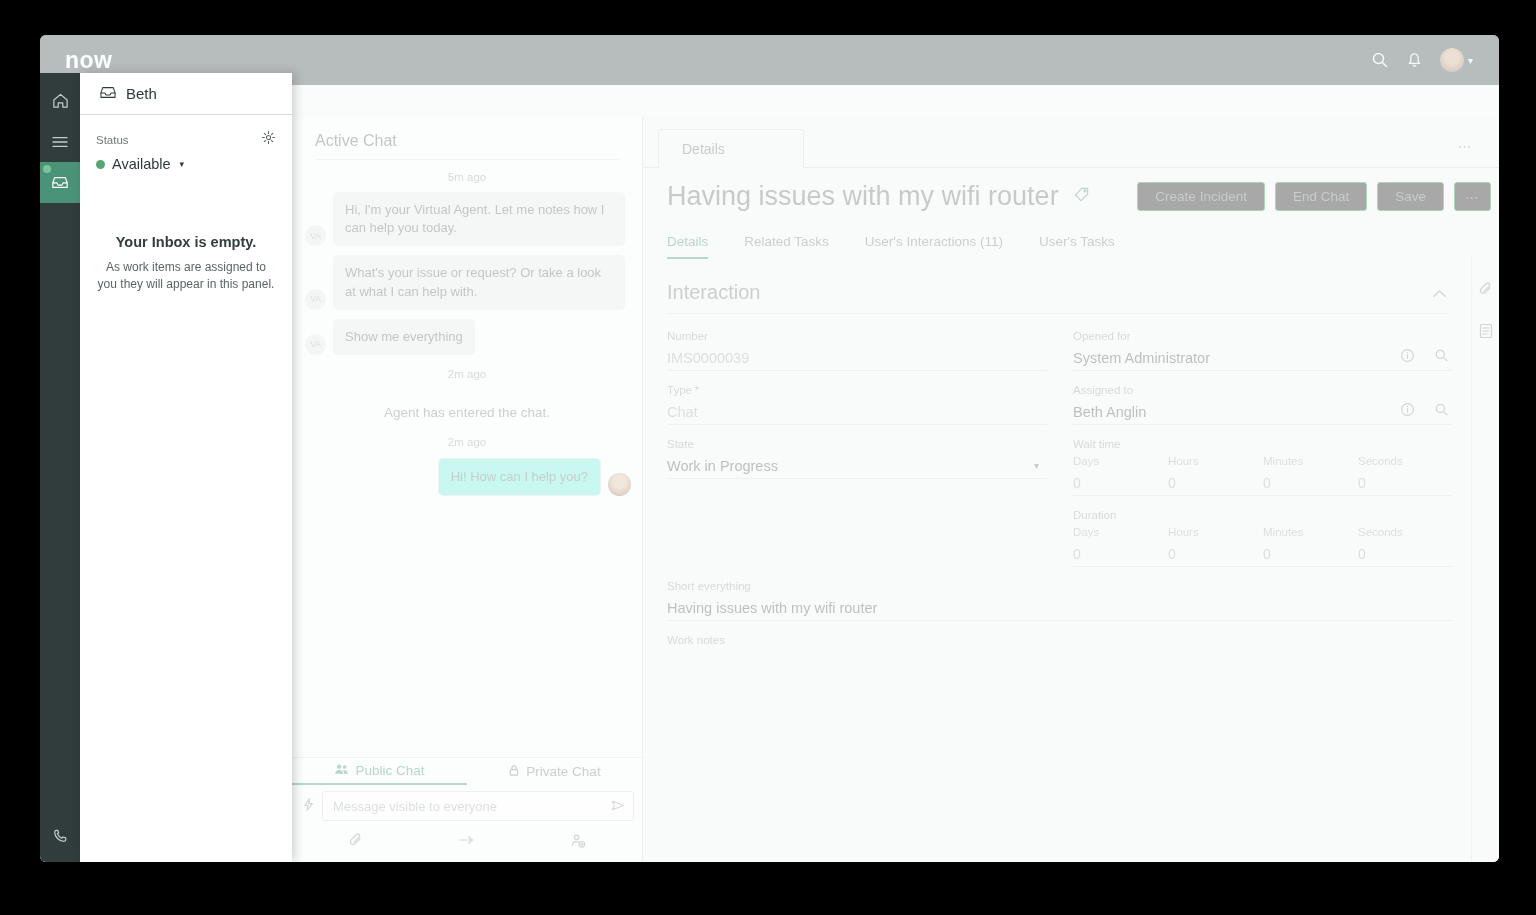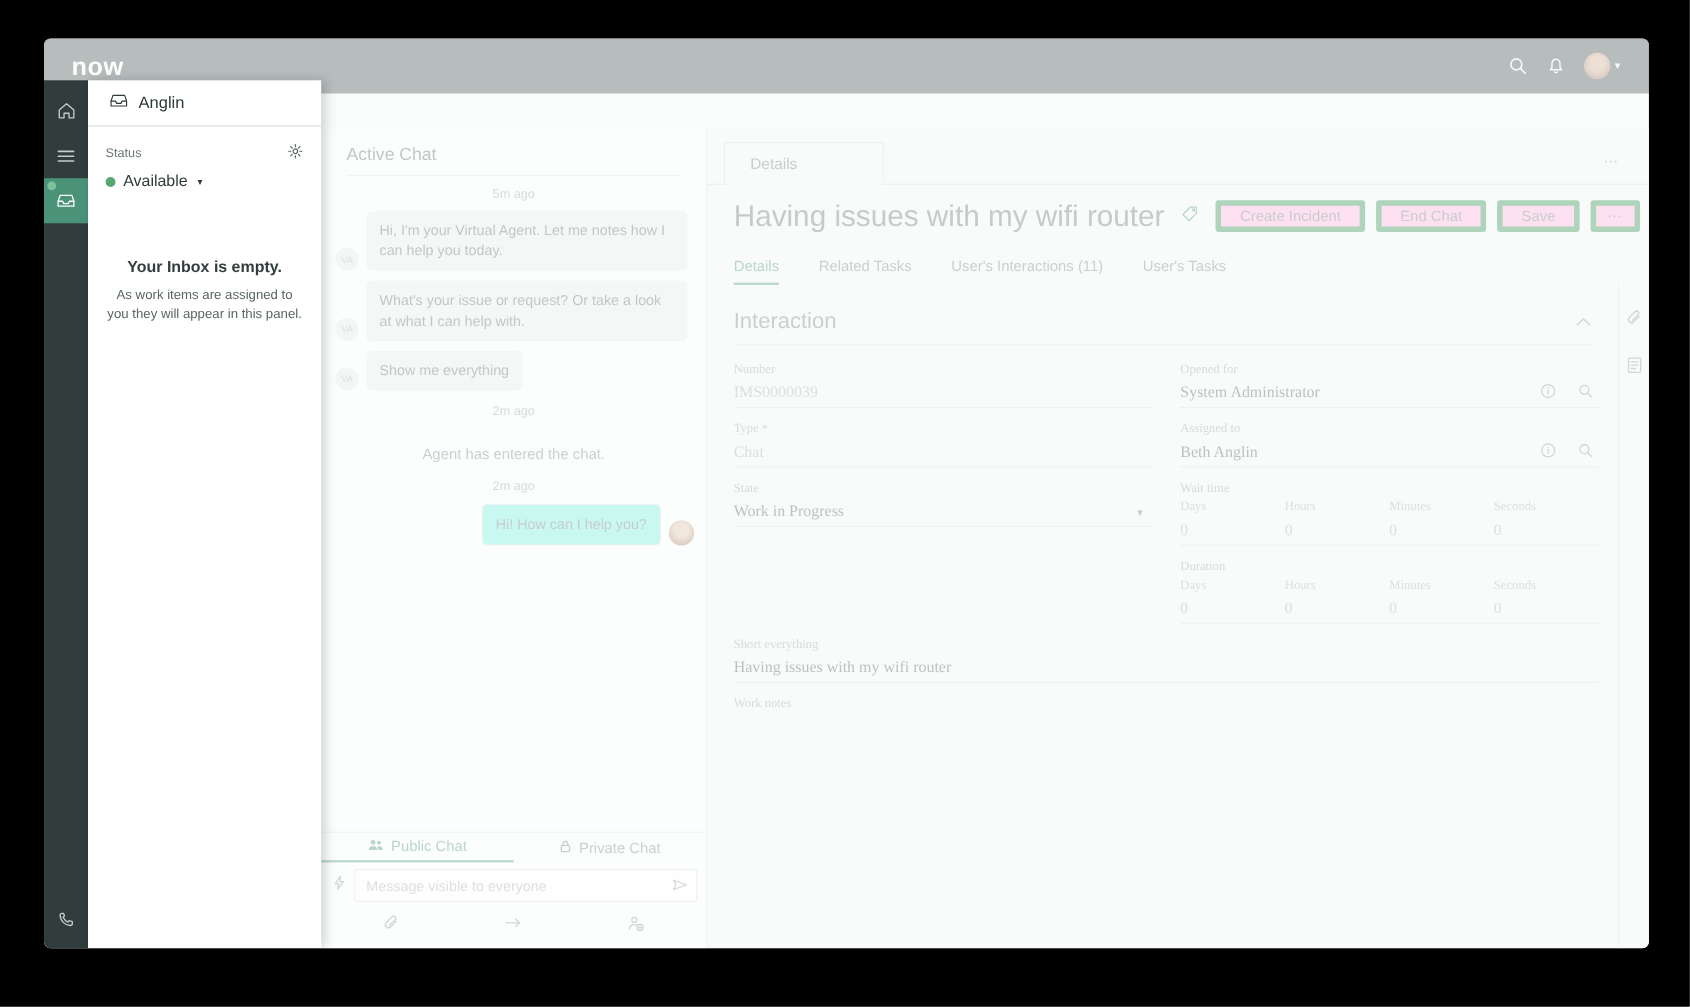--- a/index.html
+++ b/index.html
@@ -93,33 +93,33 @@
   .details-panel { position:absolute; left:603px; right:0; top:82px; bottom:0; background:#eef0f0; }
   .dp-more { position:absolute; right:26px; top:22px; color:#7b8686; letter-spacing:2px; font-size:13px; cursor:pointer; }
   .file-tab { position:absolute; left:15px; top:12px; width:146px; height:39px; background:#eef0f0;
     border:1px solid #c9cece; border-bottom:none; border-radius:3px 3px 0 0; display:flex; align-items:center;
     padding-left:23px; font-size:14px; color:#5f6b6b; z-index:2; cursor:pointer; }
   .file-tab-line { position:absolute; left:0; right:0; top:50px; border-top:1px solid #c9cece; }
   .title-row { position:absolute; left:24px; right:8px; top:64px; display:flex; align-items:center; }
   .doc-title { font-size:27px; font-weight:400; color:#5a6565; white-space:nowrap; }
   .tag-icon { margin-left:14px; color:#2f8670; cursor:pointer; }
   .actions { margin-left:auto; display:flex; gap:10px; }
-  .btn { height:29px; padding:0 17px; background:#f9a8d4; border:5px solid #15803d; border-radius:3px;
+  .btn { height:29px; padding:0 17px; background:#000000; border:1px solid #15803d; border-radius:3px;
     font-size:13.5px; color:#5f6b6b; display:flex; align-items:center; cursor:pointer; white-space:nowrap; }
   .btn.icon-btn { padding:0 10px; letter-spacing:1.5px; }
   .subtabs { position:absolute; left:24px; top:117px; display:flex; gap:36px; }
   .subtab { font-size:13.5px; color:#667272; padding-bottom:8px; cursor:pointer; }
   .subtab.active { color:#2f8670; border-bottom:2px solid #2f8670; }
 
   .form-area { position:absolute; left:0; top:142px; right:28px; bottom:0; overflow:hidden; }
   .section-hdr { display:flex; align-items:center; margin:22px 24px 0; padding-bottom:9px; border-bottom:1px solid #d4d9d9; }
   .section-title { font-size:20px; color:#66 7272; color:#667272; }
   .collapse-btn { margin-left:auto; color:#7b8686; cursor:pointer; }
   .form-grid { display:grid; grid-template-columns:380px 380px; column-gap:26px; row-gap:13px;
-    margin:16px 0 0 24px;font-family:Liberation Serif, serif; }
+    margin:16px 0 0 24px; }
   .f-label { font-size:11.5px; color:#8a9494; }
   .f-label .req { color:#7b8686; font-size:10px; margin-left:3px; }
   .f-valrow { display:flex; align-items:center; min-height:26px; border-bottom:1px solid #cfd4d4; margin-top:3px; }
   .f-value { font-size:14.5px; color:#3d4848; }
   .f-value.readonly { color:#98a2a2; }
   .f-icons { margin-left:auto; display:flex; gap:19px; color:#7b8686; align-items:center; padding-right:4px; }
   .f-icons > * { cursor:pointer; }
   .dd-caret { margin-left:auto; color:#5f6b6b; font-size:10px; padding-right:8px; cursor:pointer; }
   .tg-grid { display:grid; grid-template-columns:repeat(4,1fr); margin-top:2px; border-bottom:1px solid #cfd4d4; padding-bottom:4px; }
   .tg-col-label { font-size:11.5px; color:#98a2a2; margin-top:3px; }
@@ -462,21 +462,21 @@
   </div>
 
   <div class="inbox-panel">
     <div class="inbox-hdr">
       <span>
         <svg width="18" height="15" viewBox="0 0 20 17" fill="none" stroke="#2e3a3a" stroke-width="1.2">
             <path d="M4 3h12l2 6v5H2V9z"></path>
             <path d="M2 9h4.6l1.2 2.3h4.4L13.4 9H18"></path>
           </svg>
       </span>
-      <span>Anglin</span>
+      <span>Beth</span>
     </div>
     <div class="status-block">
       <div class="status-row">
         <span class="status-label">Status</span>
         <span class="gear-btn">
           <svg width="15" height="15" viewBox="0 0 16 16" fill="none" stroke="#5f6b6b" stroke-width="1.2">
               <circle cx="8" cy="8" r="2.2"></circle>
               <path d="M8 1.6v2M8 12.4v2M1.6 8h2M12.4 8h2M3.5 3.5l1.4 1.4M11.1 11.1l1.4 1.4M12.5 3.5l-1.4 1.4M4.9 11.1l-1.4 1.4"></path>
             </svg>
         </span>

